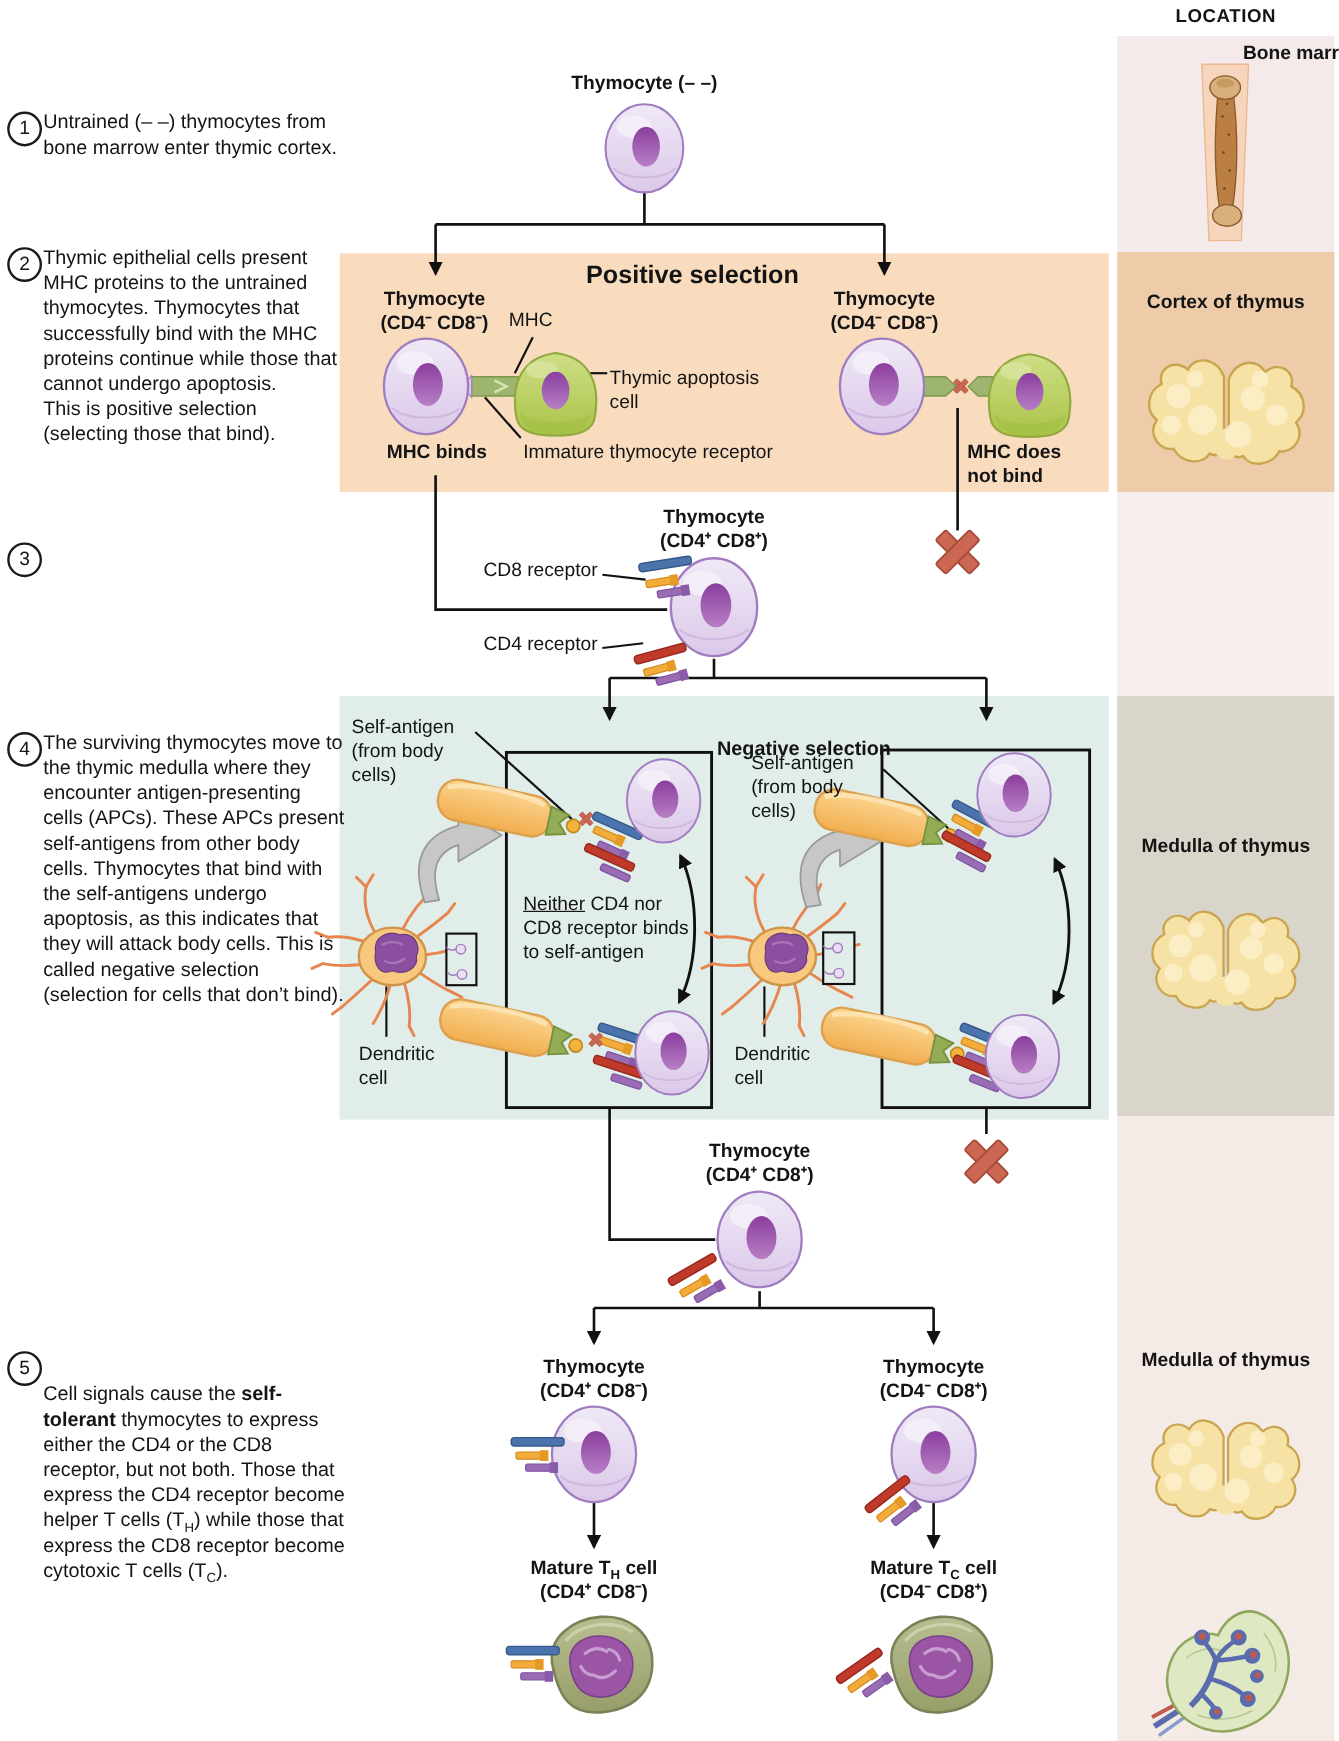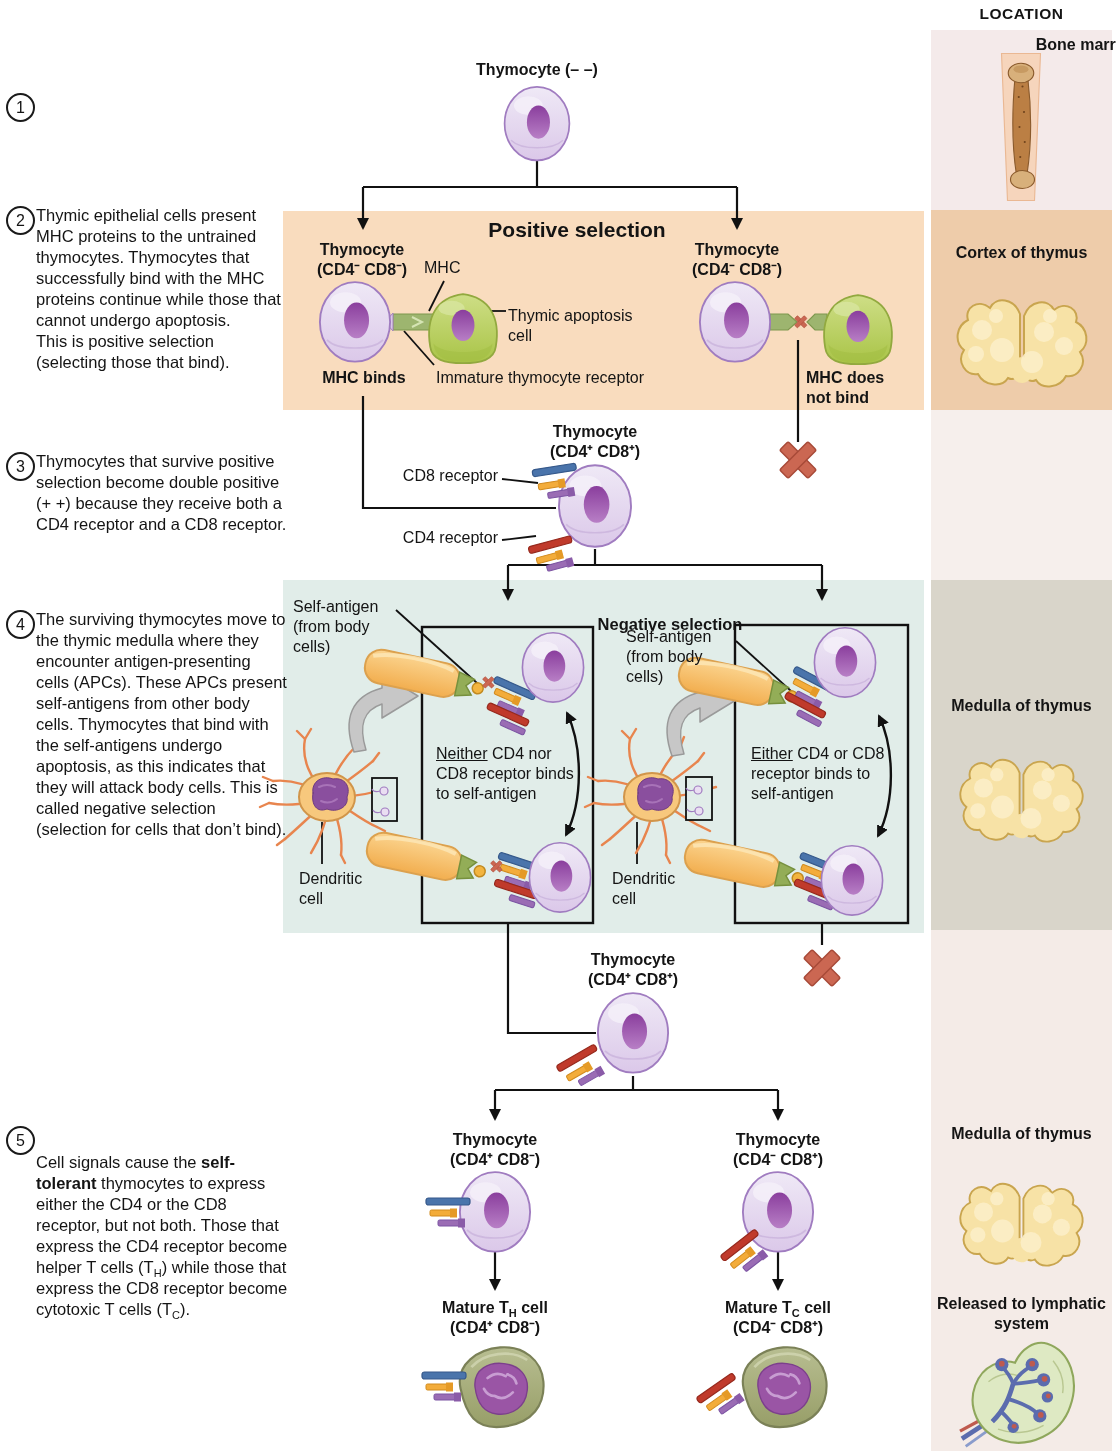--- a/index.html
+++ b/index.html
@@ -343,25 +343,25 @@
       </g>
 
     <use href="#bone-g" transform="translate(985,52) scale(0.75)"></use>
     <use href="#thymus-g" transform="translate(952,290)"></use>
     <use href="#thymus-g" transform="translate(955,750) scale(0.95)"></use>
     <use href="#thymus-g" transform="translate(955,1174) scale(0.95)"></use>
     <use href="#lymph-g" transform="translate(960,1338) scale(0.95)"></use>
   </svg>
 
   <div class="stepnum" style="left:6px;top:93px;">1</div>
+  <div class="step" style="left:36px;top:92px;width:250px;">Untrained (– –) thymocytes from bone marrow enter thymic cortex.</div>
   <div class="stepnum" style="left:6px;top:206px;">2</div>
   <div class="step" style="left:36px;top:205px;width:248px;">Thymic epithelial cells present MHC proteins to the untrained thymocytes. Thymocytes that successfully bind with the MHC proteins continue while those that cannot undergo apoptosis.
 This is positive selection (selecting those that bind).</div>
   <div class="stepnum" style="left:6px;top:452px;">3</div>
-  <div class="step" style="left:36px;top:451px;">Thymocytes that survive positive selection become double positive (+ +) because they receive both a CD4 receptor and a CD8 receptor.</div>
   <div class="stepnum" style="left:6px;top:610px;">4</div>
   <div class="step" style="left:36px;top:609px;">The surviving thymocytes move to the thymic medulla where they encounter antigen-presenting cells (APCs). These APCs present self-antigens from other body cells. Thymocytes that bind with the self-antigens undergo apoptosis, as this indicates that they will attack body cells. This is called negative selection (selection for cells that don’t bind).</div>
   <div class="stepnum" style="left:6px;top:1126px;">5</div>
   <div class="step step5" style="left:36px;top:1125px;"><span>Cell signals cause the </span><b>self-tolerant</b><span> thymocytes to express either the CD4 or the CD8 receptor, but not both. Those that express the CD4 receptor become helper T cells (T</span><sub>H</sub><span>) while those that express the CD8 receptor become cytotoxic T cells (T</span><sub>C</sub><span>).</span></div>
 
   <div class="lbl c" style="left:437px;top:60px;width:200px;">Thymocyte (– –)</div>
   <div class="lbl c b" style="left:477px;top:217px;width:200px;font-size:21px;">Positive selection</div>
 
   <div class="lbl c" style="left:292px;top:240px;width:140px;">
     <div>Thymocyte</div>
@@ -381,21 +381,20 @@
     <div>Thymocyte</div>
       <div>(CD4⁺ CD8⁺)</div>
   </div>
   <div class="lbl r" style="left:388px;top:466px;width:110px;">CD8 receptor</div>
   <div class="lbl r" style="left:388px;top:528px;width:110px;">CD4 receptor</div>
 
   <div class="lbl c b" style="left:570px;top:589px;width:200px;font-size:16.5px;margin-top:25px;">Negative selection</div>
   <div class="lbl" style="left:293px;top:597px;width:106px;">Self-antigen (from body cells)</div>
   <div class="lbl" style="left:626px;top:627px;width:106px;">Self-antigen (from body cells)</div>
   <div class="lbl" style="left:436px;top:744px;width:142px;"><span class="bu">Neither</span><span> CD4 nor CD8 receptor binds to self-antigen</span></div>
-  <div class="lbl" style="left:751px;top:744px;width:142px;"><span class="bu">Either</span><span> CD4 or CD8 receptor binds to self-antigen</span></div>
   <div class="lbl" style="left:299px;top:869px;width:84px;">Dendritic cell</div>
   <div class="lbl" style="left:612px;top:869px;width:84px;">Dendritic cell</div>
 
   <div class="lbl c" style="left:563px;top:950px;width:140px;">
     <div>Thymocyte</div>
       <div>(CD4⁺ CD8⁺)</div>
   </div>
 
   <div class="lbl c" style="left:425px;top:1130px;width:140px;">
     <div>Thymocyte</div>
@@ -412,15 +411,14 @@
   <div class="lbl c" style="left:698px;top:1298px;width:160px;">
     <div><span>Mature T</span><sub>C</sub><span> cell</span></div>
     <div>(CD4⁻ CD8⁺)</div>
   </div>
 
   <div class="lbl c b" style="left:931px;top:4px;width:181px;font-size:15.5px;letter-spacing:0.5px;">LOCATION</div>
   <div class="lbl c b" style="left:931px;top:35px;width:207px;text-align:right;">Bone marrow</div>
   <div class="lbl c b" style="left:951px;top:243px;width:141px;">Cortex of thymus</div>
   <div class="lbl c b" style="left:951px;top:696px;width:141px;">Medulla of thymus</div>
   <div class="lbl c b" style="left:951px;top:1124px;width:141px;">Medulla of thymus</div>
-  <div class="lbl c b" style="left:936px;top:1294px;width:171px;">Released to lymphatic system</div>
 
 </div>
 
 </body></html>

